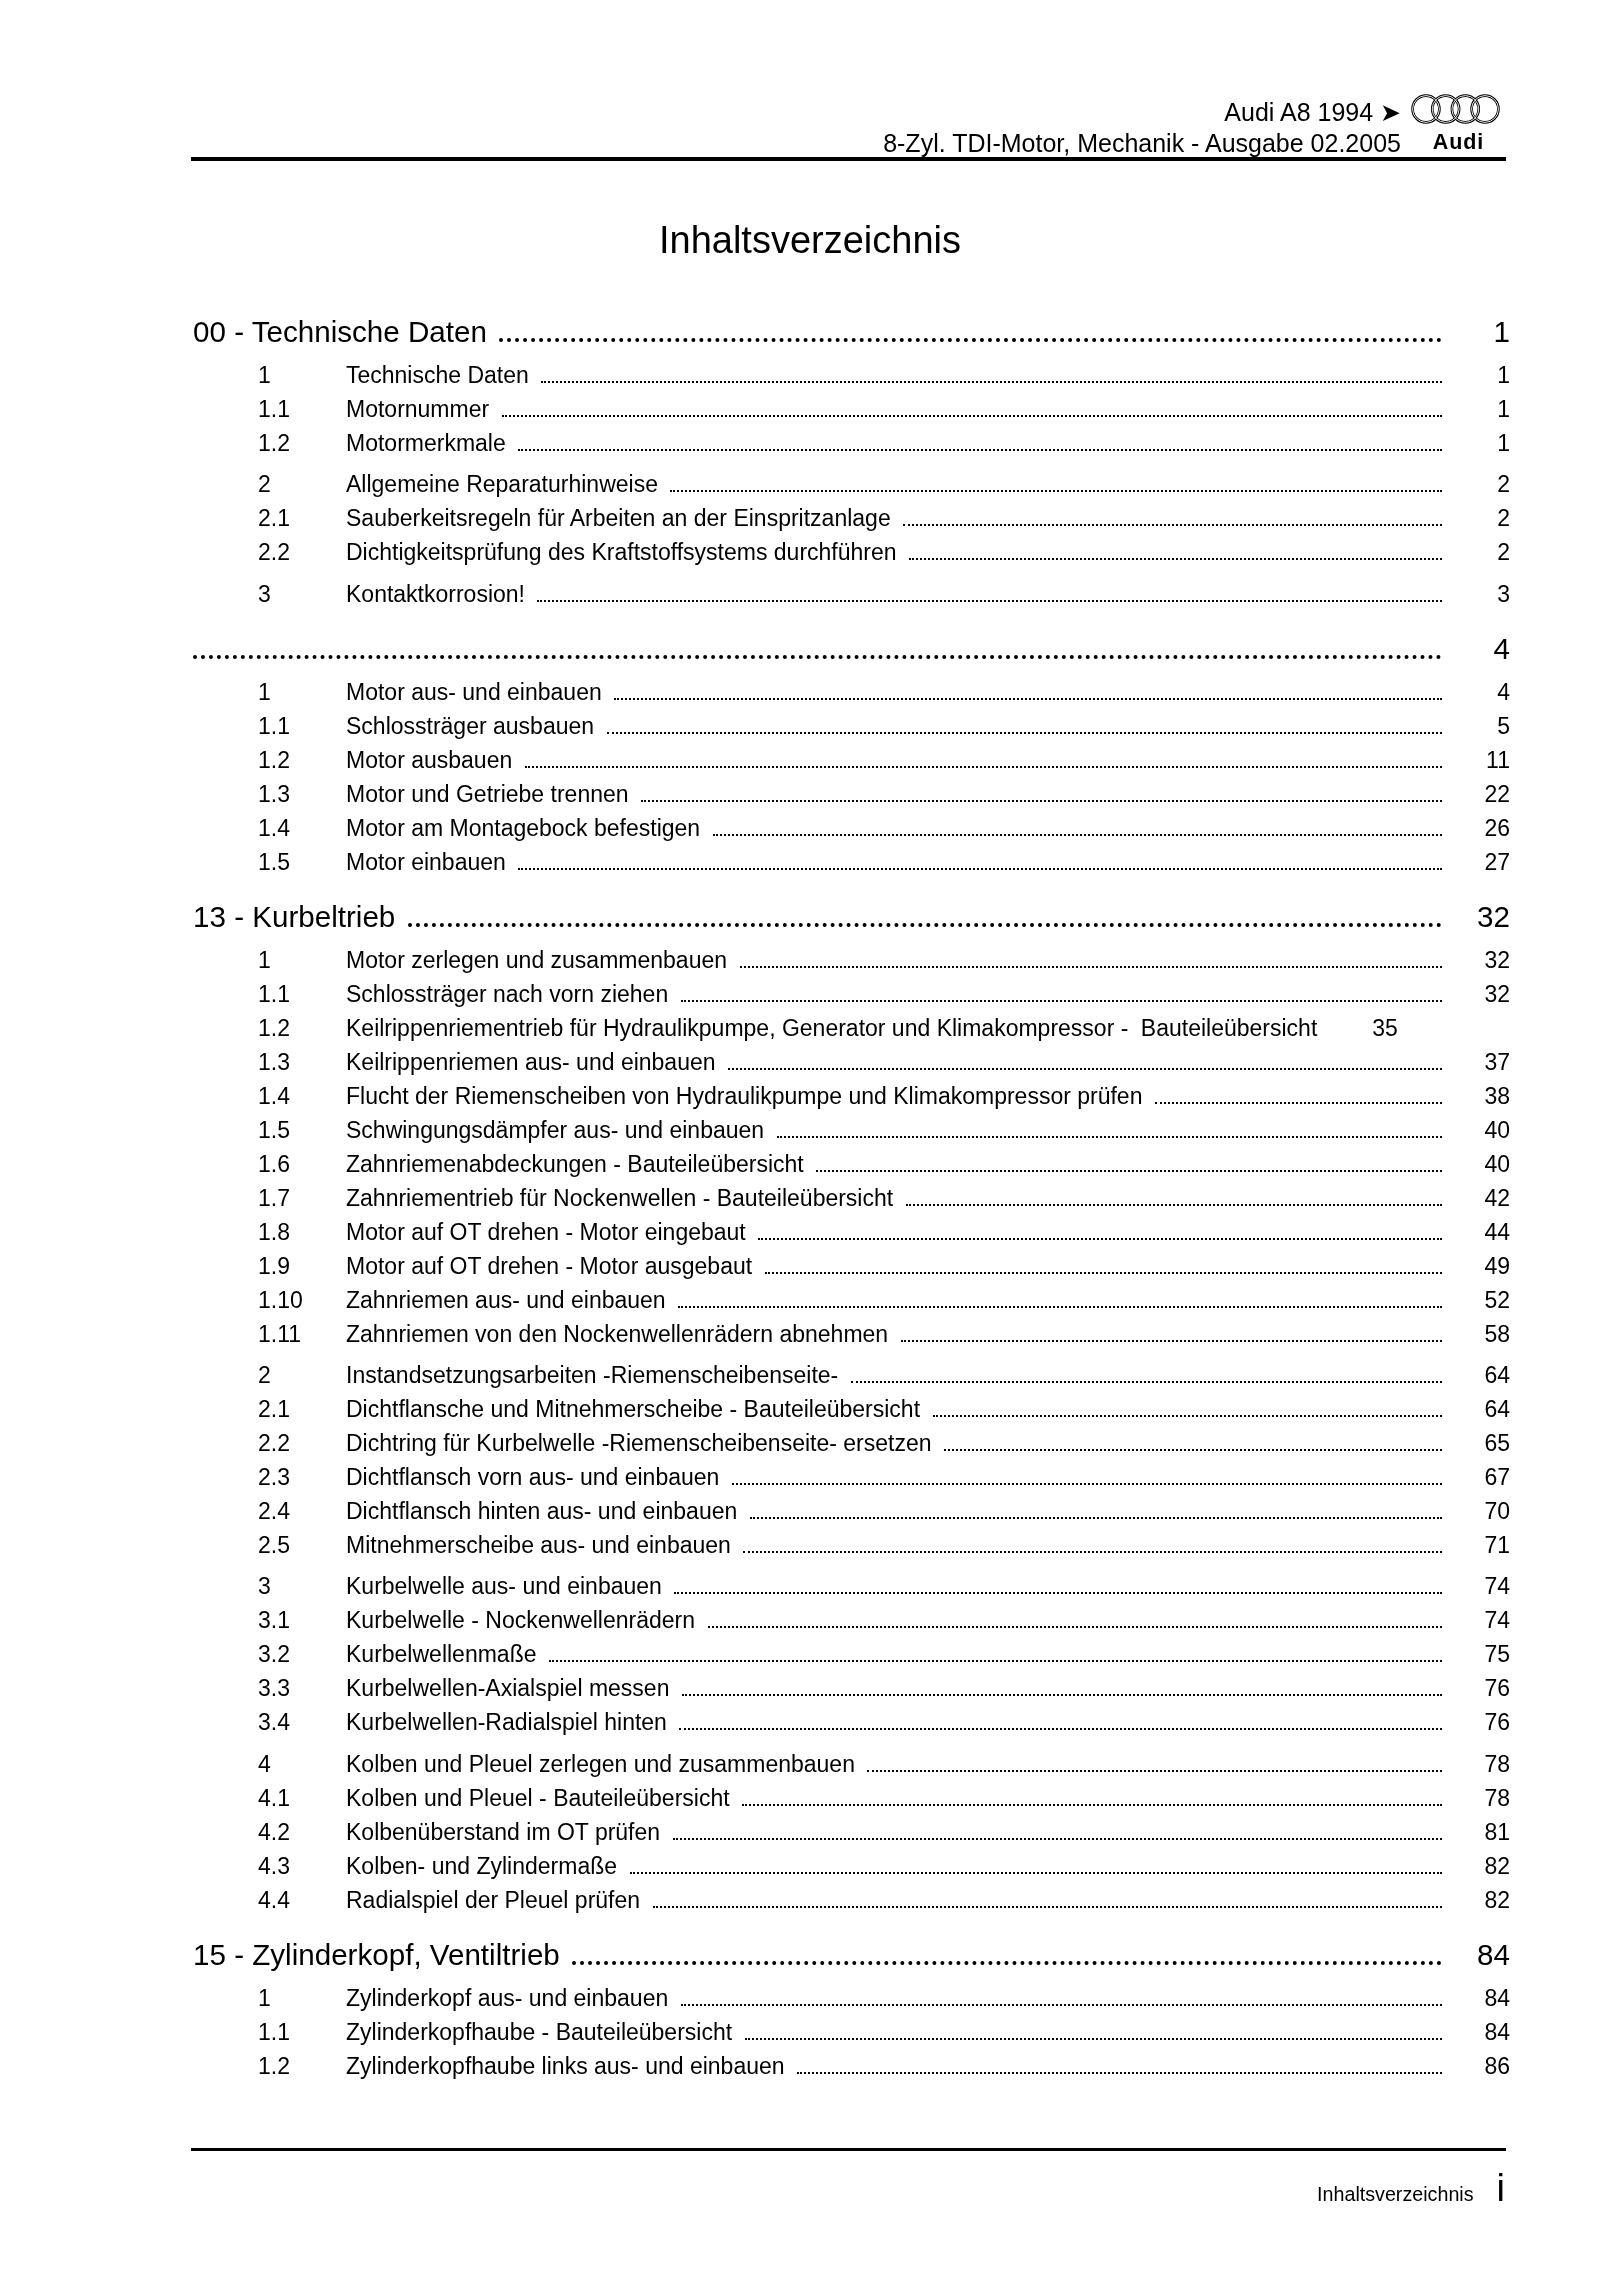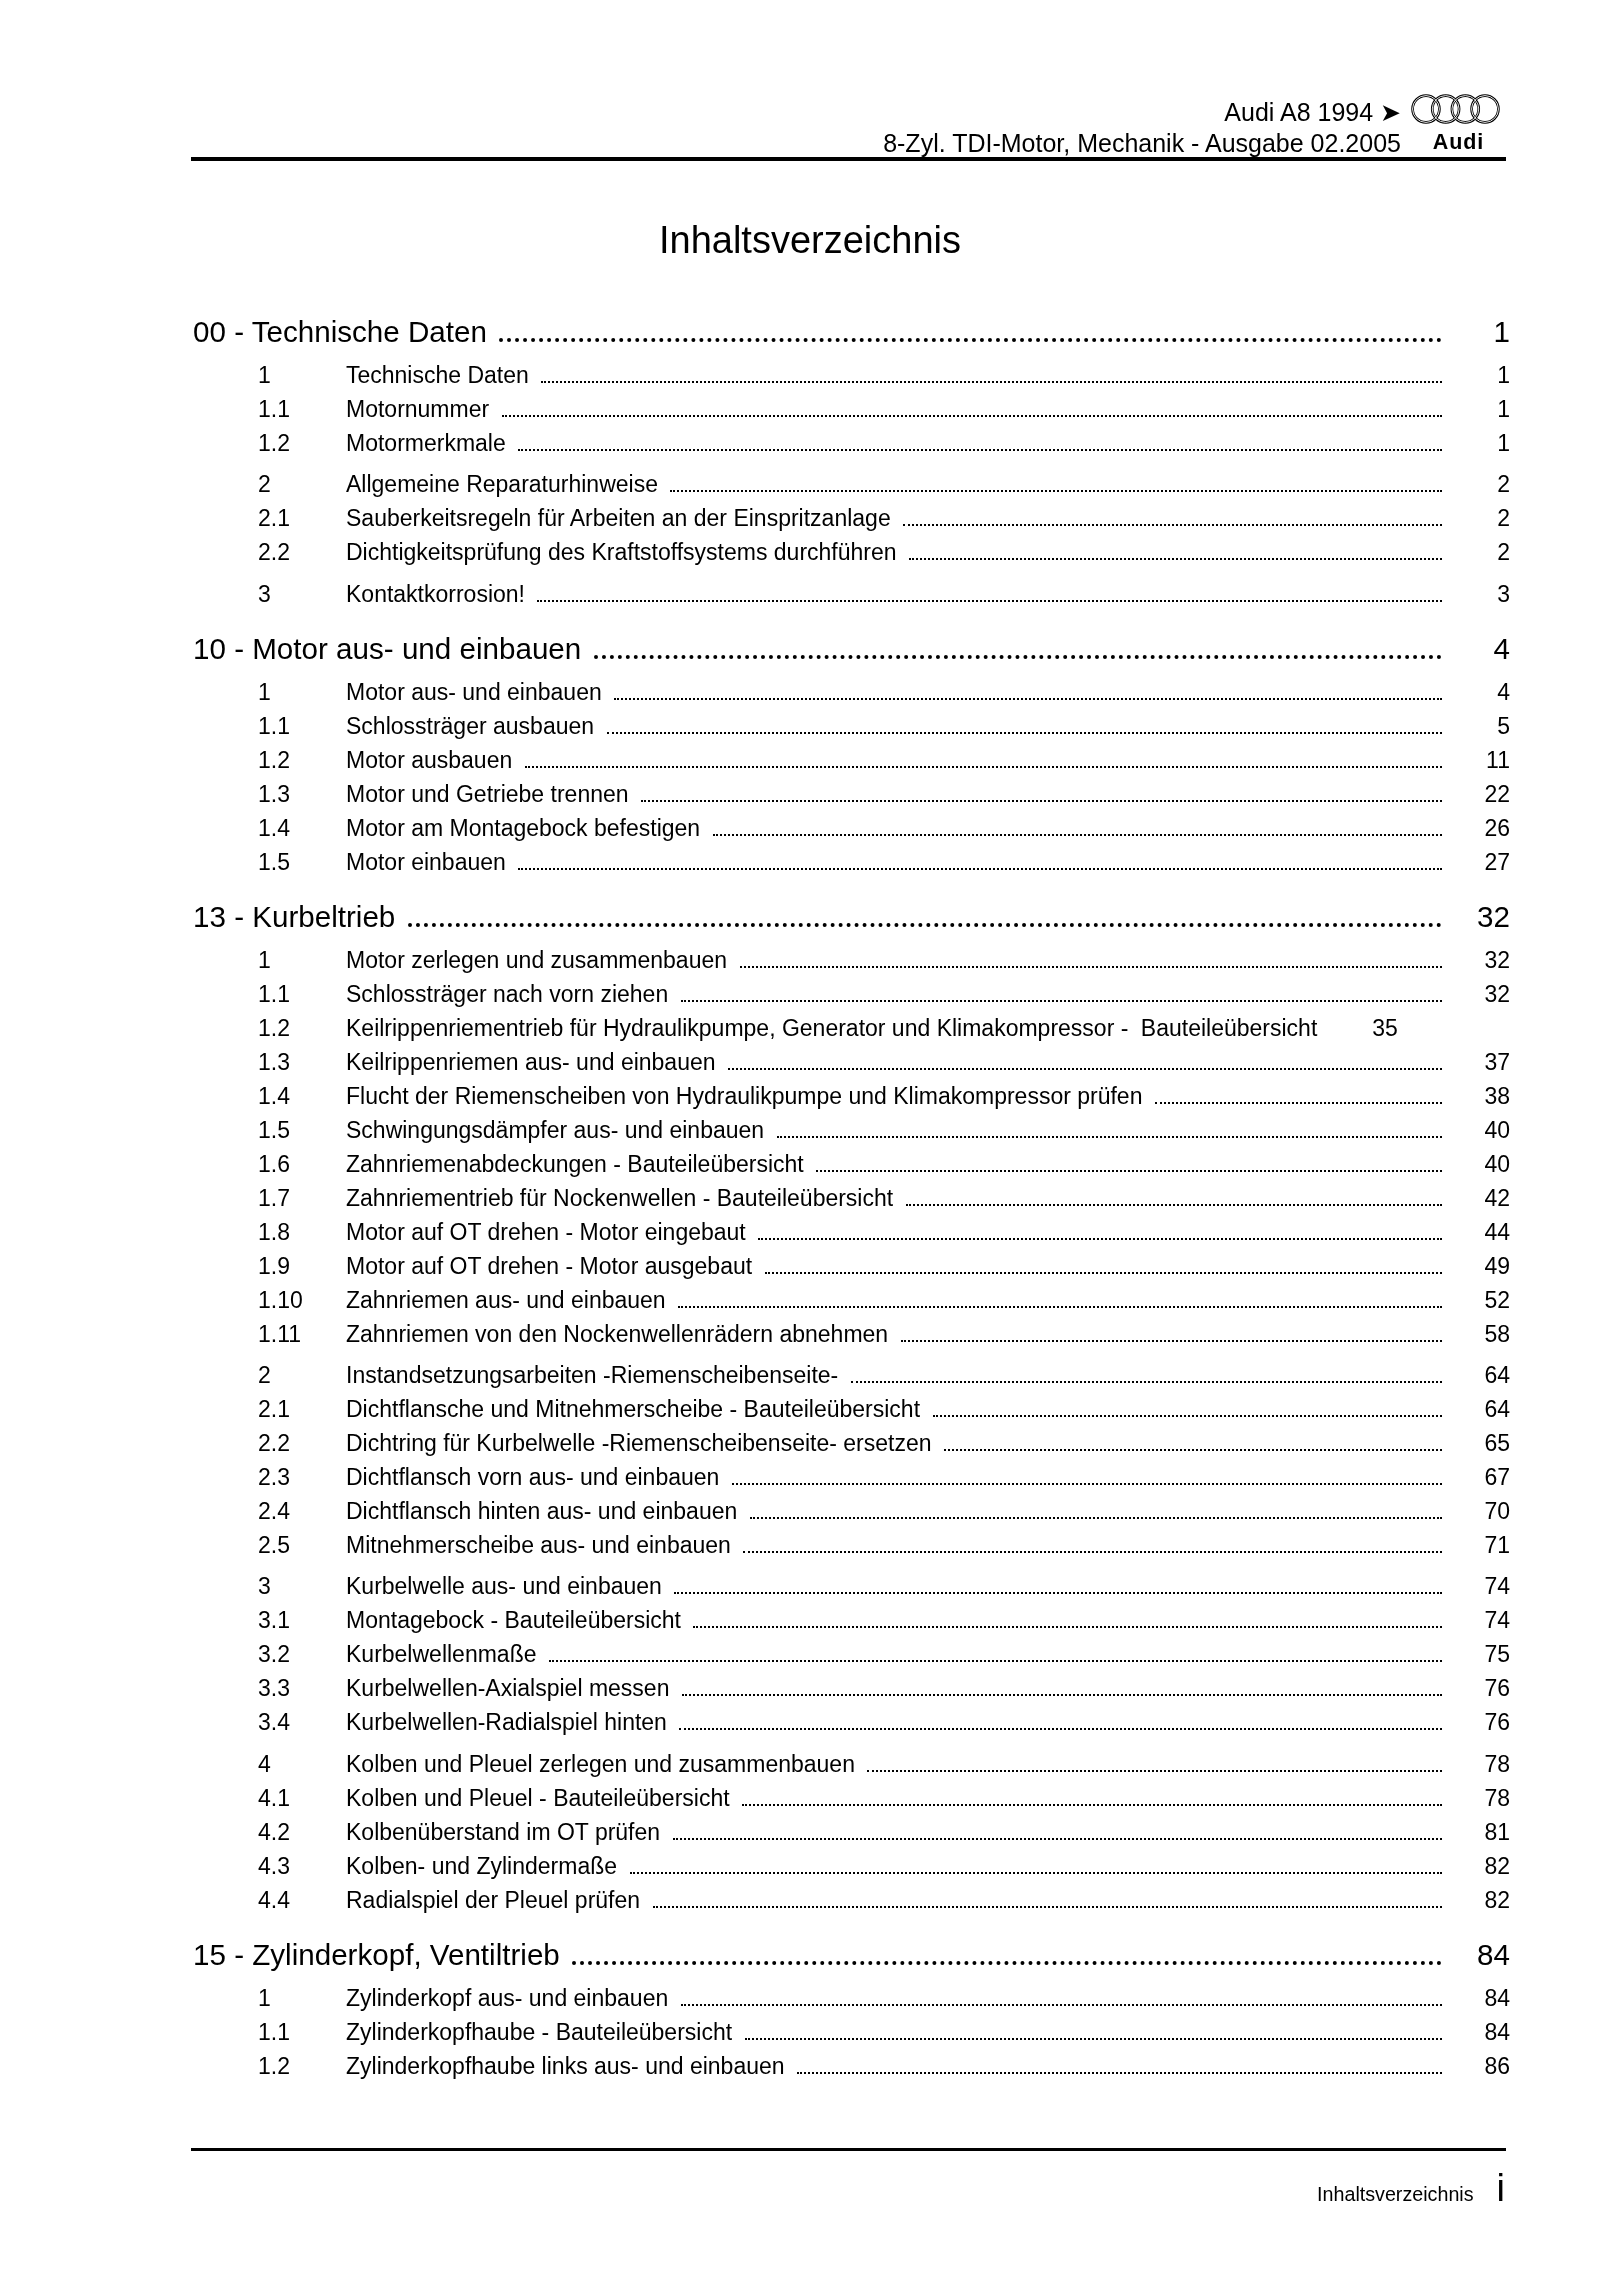--- a/index.html
+++ b/index.html
@@ -113,21 +113,20 @@
       </div>
       <div class="row main" style="font-weight: normal;">
         <span class="num">3</span>
         <span class="txt">Kontaktkorrosion!</span>
         <span class="leader"></span>
         <span class="page">3</span>
       </div>
     </div>
     <div class="chap-block">
       <div class="chapter">
-        <span class="ch-title">10 - Motor aus- und einbauen</span>
         <span class="leader"></span>
         <span class="page">4</span>
       </div>
       <div class="row main" style="font-weight: normal;">
         <span class="num">1</span>
         <span class="txt">Motor aus- und einbauen</span>
         <span class="leader"></span>
         <span class="page">4</span>
       </div>
       <div class="row">
@@ -281,21 +280,21 @@
         <span class="page">71</span>
       </div>
       <div class="row main" style="font-weight: normal;">
         <span class="num">3</span>
         <span class="txt">Kurbelwelle aus- und einbauen</span>
         <span class="leader"></span>
         <span class="page">74</span>
       </div>
       <div class="row">
         <span class="num">3.1</span>
-        <span class="txt">Montagebock - Bauteileübersicht</span>
+        <span class="txt">Kurbelwelle - Nockenwellenrädern</span>
         <span class="leader"></span>
         <span class="page">74</span>
       </div>
       <div class="row">
         <span class="num">3.2</span>
         <span class="txt">Kurbelwellenmaße</span>
         <span class="leader"></span>
         <span class="page">75</span>
       </div>
       <div class="row">

